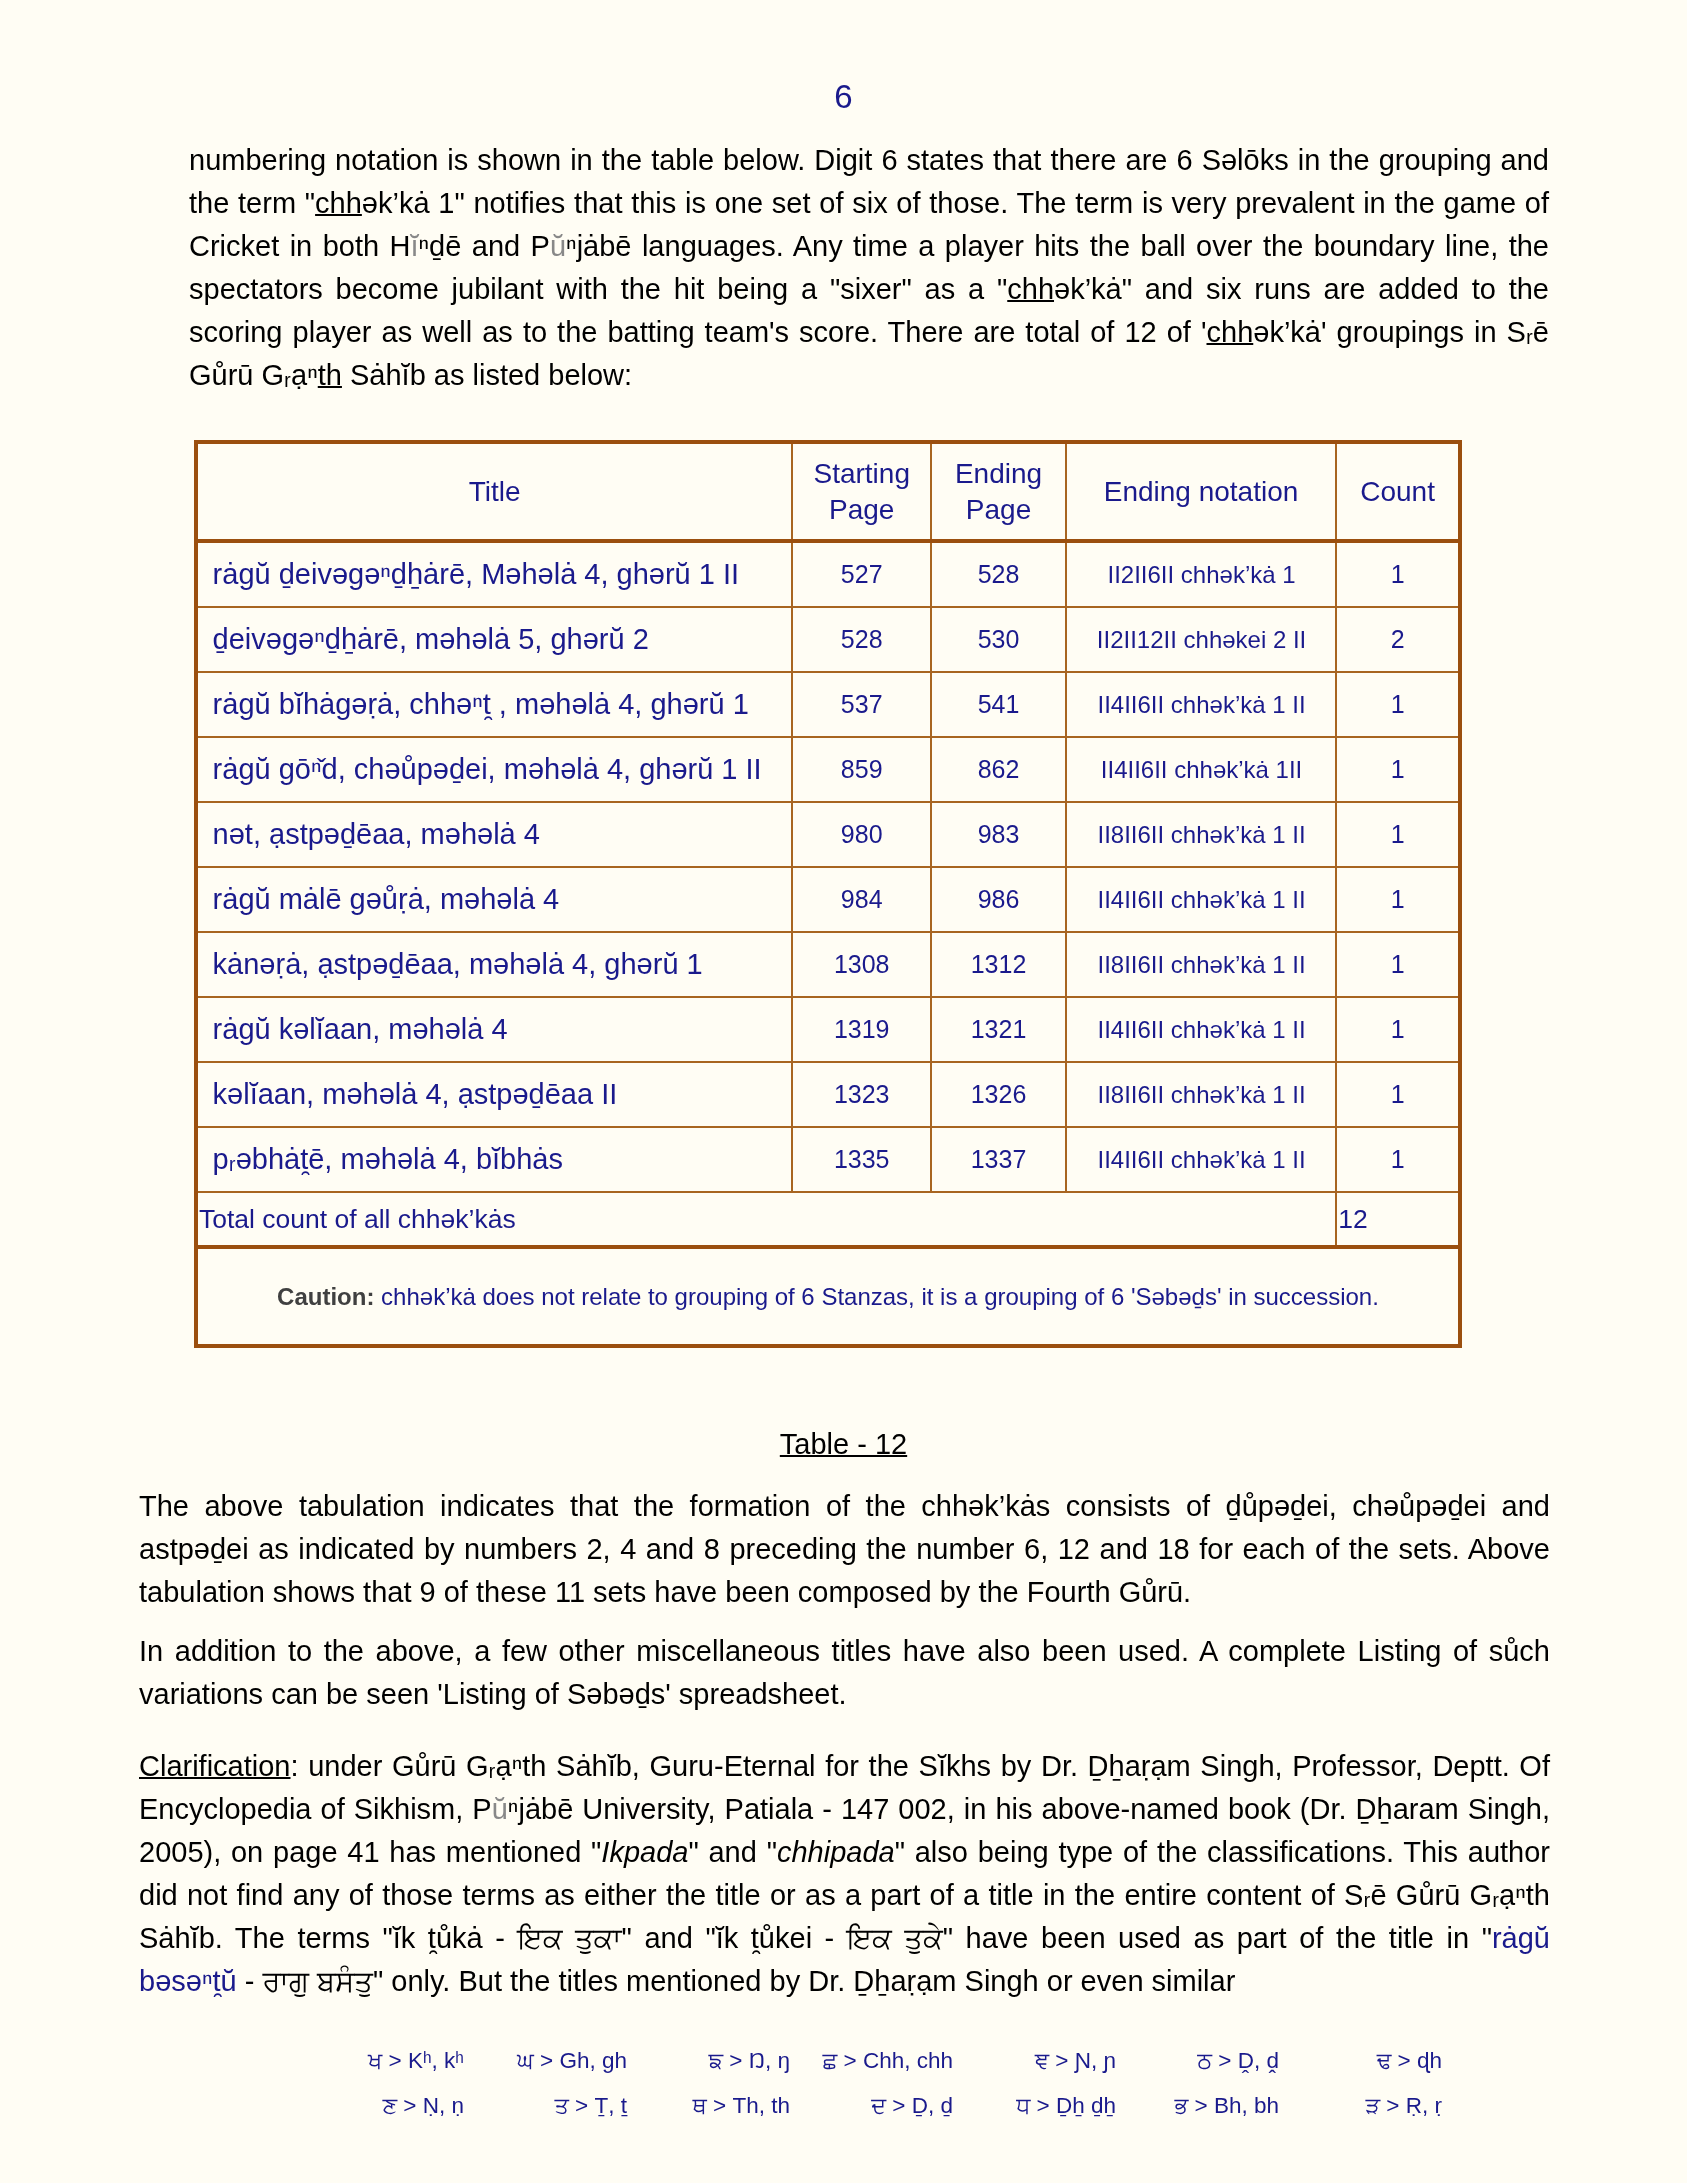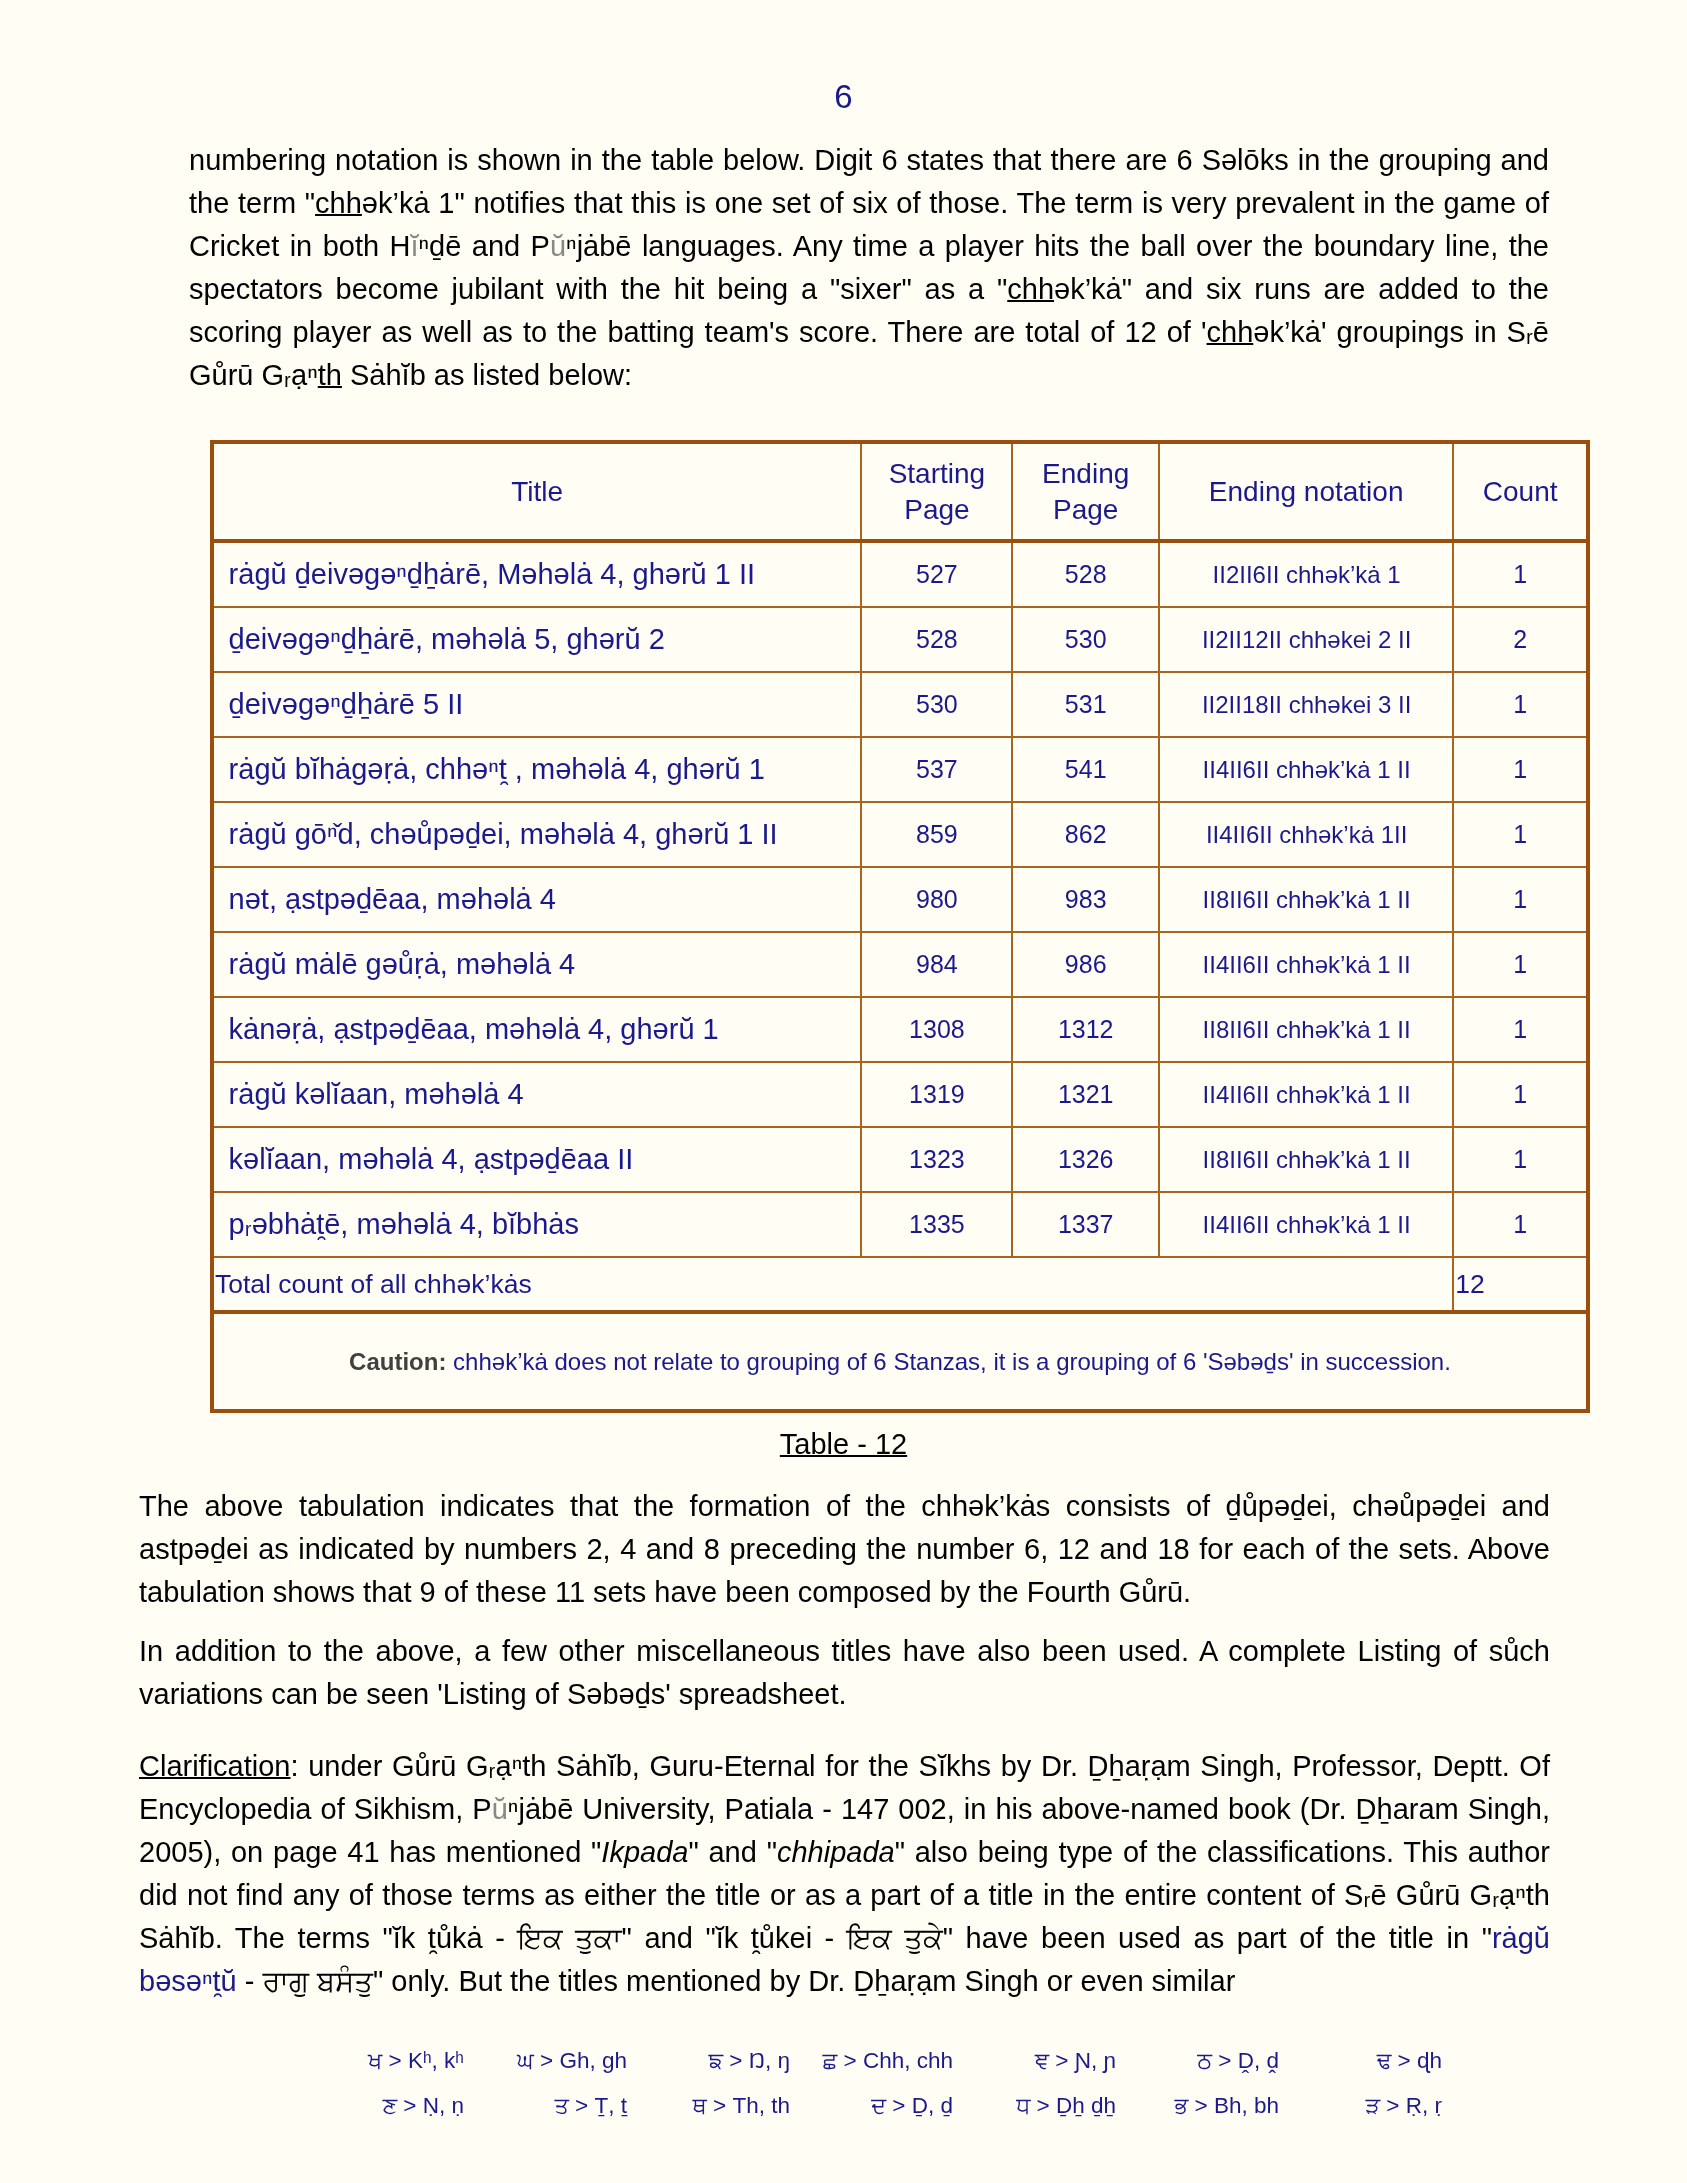--- a/index.html
+++ b/index.html
@@ -22,21 +22,21 @@
   .p1 { left: 189px; width: 1360px; top: 139px; }
   .p2 { left: 139px; width: 1411px; top: 1485px; }
   .p3 { left: 139px; width: 1411px; top: 1630px; }
   .p4 { left: 139px; width: 1411px; top: 1745px; }
   .u { text-decoration: underline; text-decoration-thickness: 2px; }
   .grey { color: #888; }
   .blue { color: #1a1a8c; }
   .i { font-style: italic; }
 
   table.chhakka {
-    position: absolute; left: 210px; top: 440px; width: 1380px;
+    position: absolute; left: 194px; top: 440px; width: 1268px;
     border-collapse: collapse; color: #1a1a8c;
     border: 4.6px solid #9b4f0e;
   }
   table.chhakka th, table.chhakka td {
     border: 2px solid #a86520;
     font-weight: normal;
   }
   table.chhakka th {
     height: 93px; font-size: 28px; line-height: 36px; text-align: center;
     border-bottom: 4.6px solid #9b4f0e;
@@ -90,27 +90,20 @@
         <td class="num">528</td>
         <td class="note">II2II6II chhək’kȧ 1</td>
         <td class="cnt">1</td>
       </tr>
       <tr>
         <td class="title">ḏeivəgəⁿḏẖȧrē, məhəlȧ 5, ghərŭ 2</td>
         <td class="num">528</td>
         <td class="num">530</td>
         <td class="note">II2II12II chhəkei 2 II</td>
         <td class="cnt">2</td>
-      </tr>
-      <tr>
-        <td class="title">ḏeivəgəⁿḏẖȧrē 5 II</td>
-        <td class="num">530</td>
-        <td class="num">531</td>
-        <td class="note">II2II18II chhəkei 3 II</td>
-        <td class="cnt">1</td>
       </tr>
       <tr>
         <td class="title">rȧgŭ bĭhȧgəṛȧ, chhəⁿt̯ , məhəlȧ 4, ghərŭ 1</td>
         <td class="num">537</td>
         <td class="num">541</td>
         <td class="note">II4II6II chhək’kȧ 1 II</td>
         <td class="cnt">1</td>
       </tr>
       <tr>
         <td class="title">rȧgŭ gōⁿ̌d, chəůpəḏei, məhəlȧ 4, ghərŭ 1 II</td>

